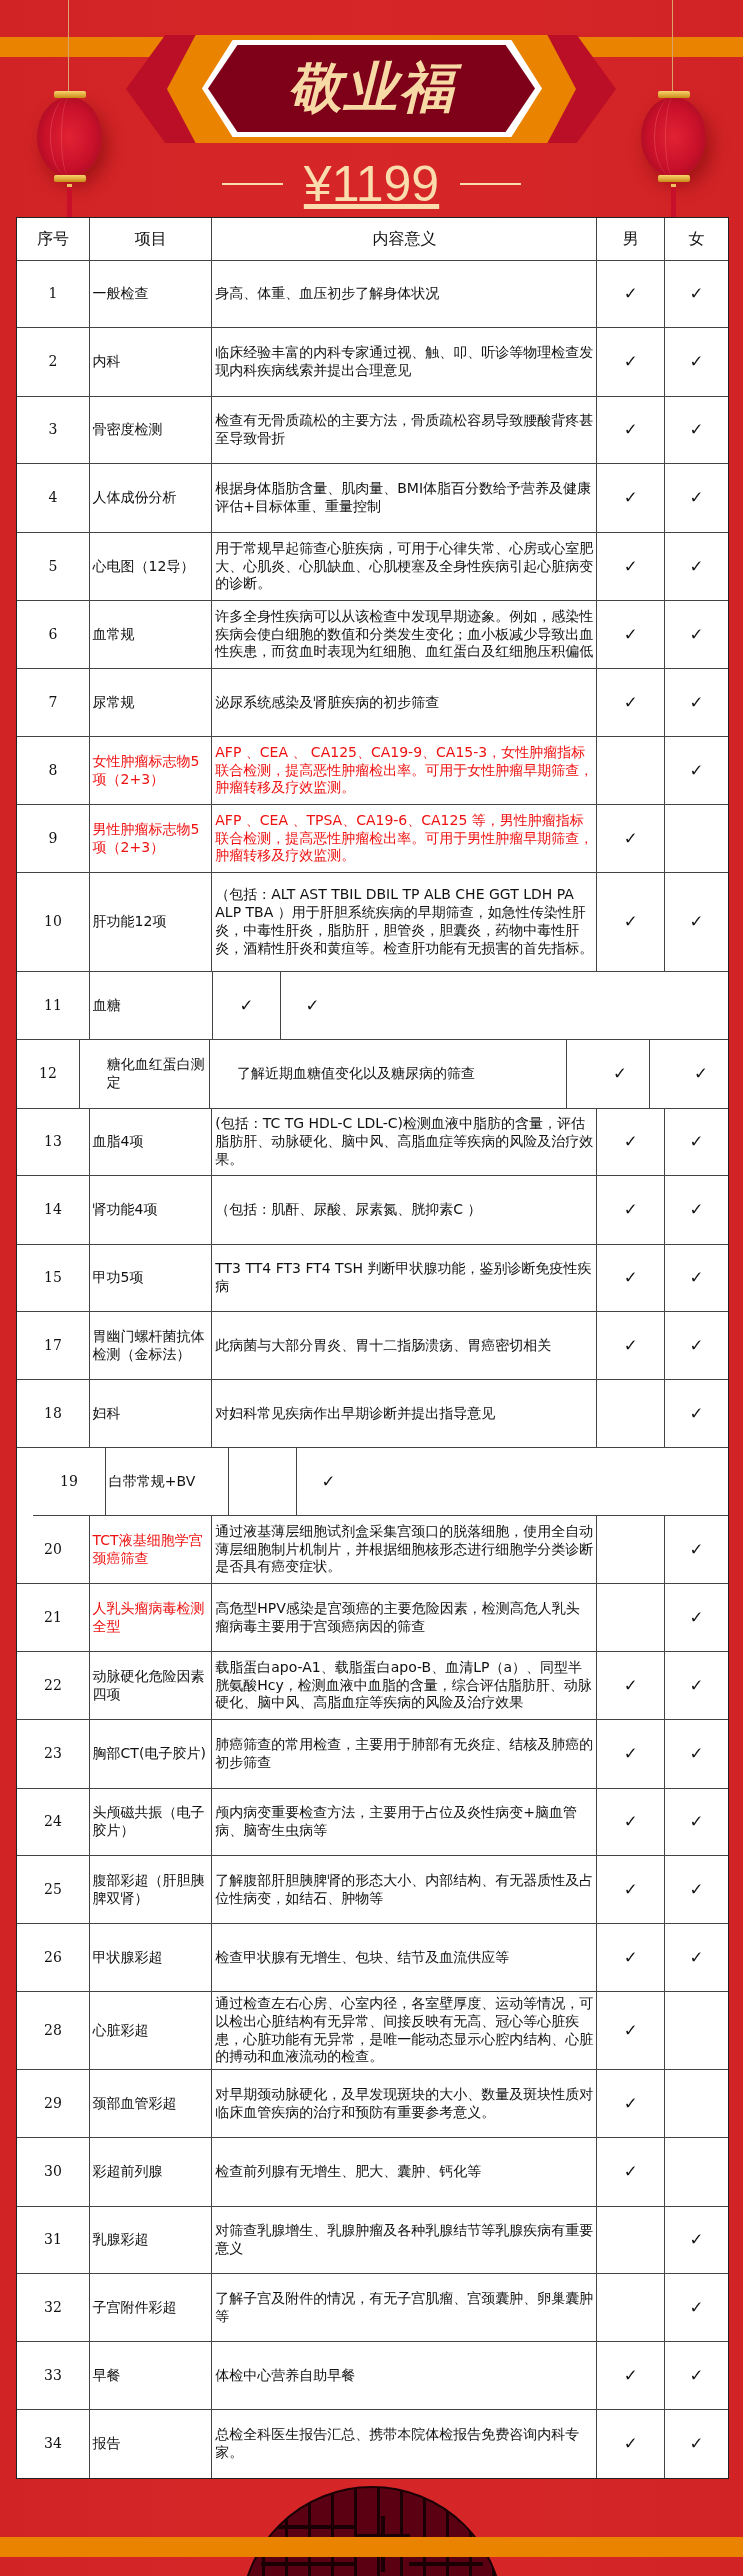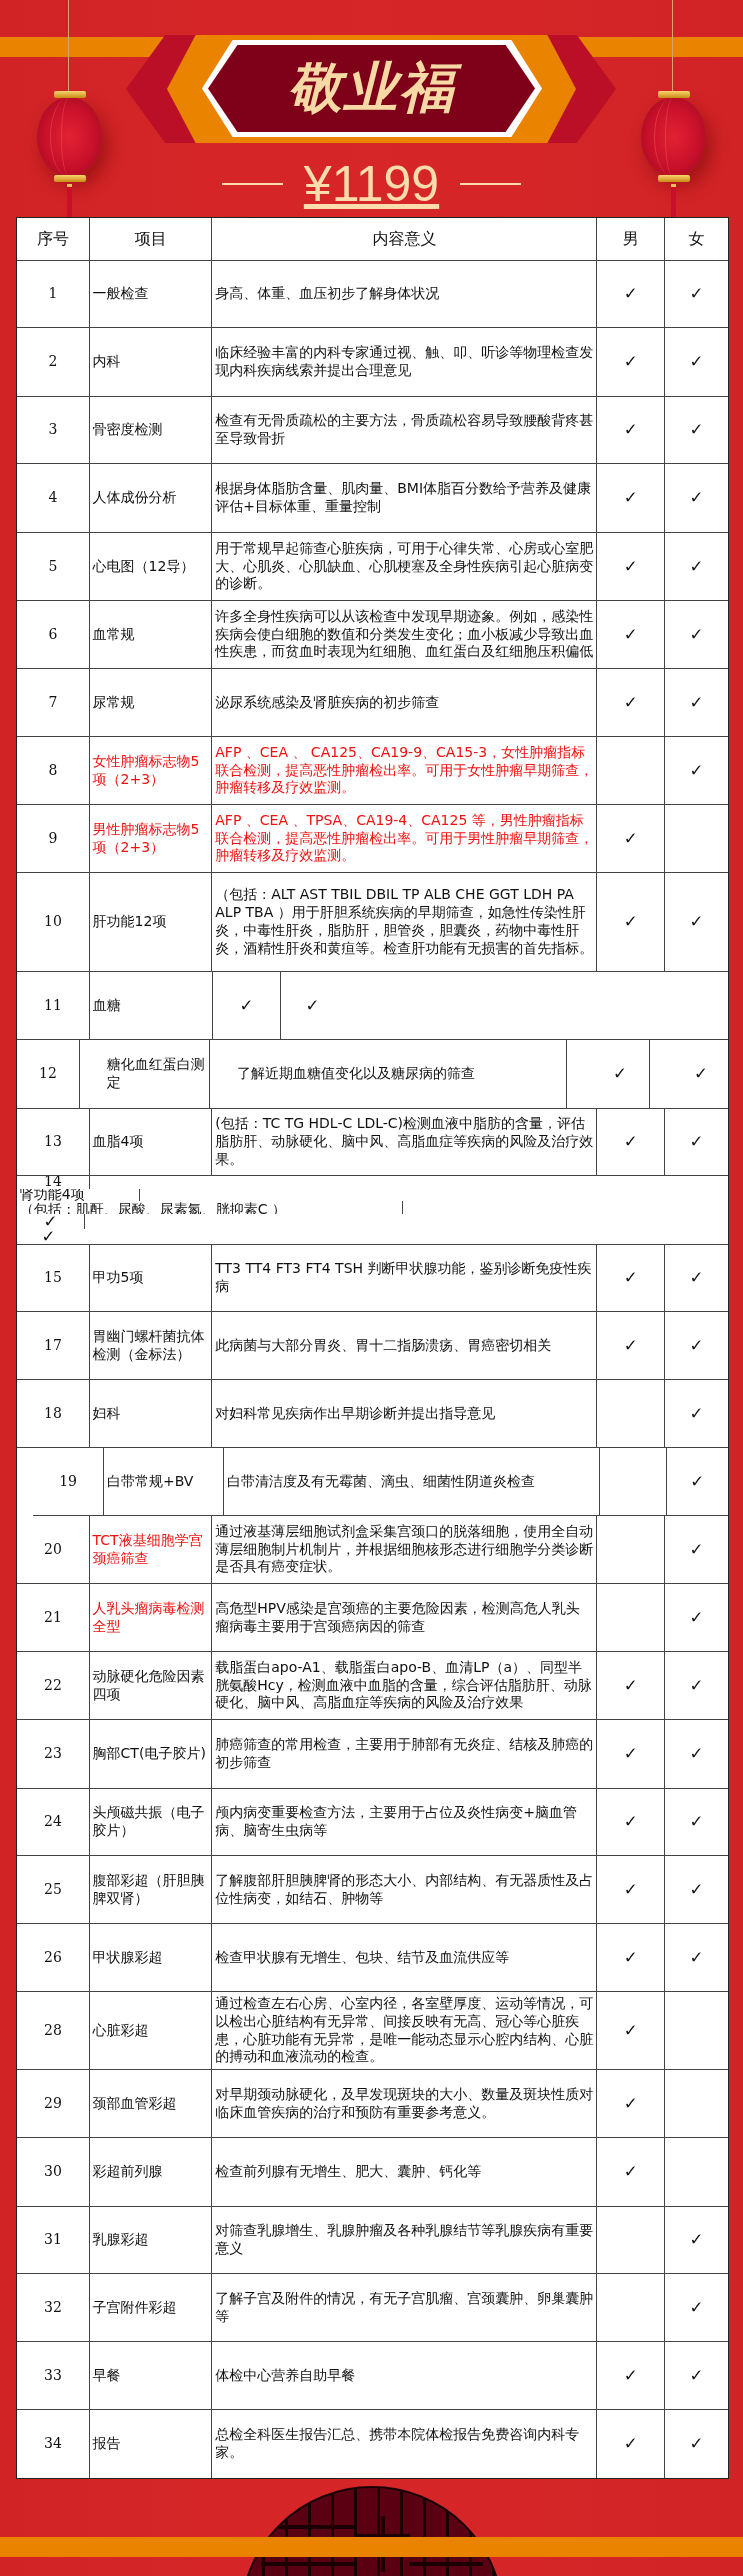--- a/index.html
+++ b/index.html
@@ -224,21 +224,21 @@
           </div>
           <div class="cell c-m"></div>
           <div class="cell c-f">
             <span class="check">✓</span>
           </div>
         </div>
         <div class="row" style="height: 68px;">
           <div class="cell c-no">9</div>
           <div class="cell c-item red">男性肿瘤标志物5项（2+3）</div>
           <div class="cell c-desc red">
-            <span class="desc-text">AFP 、CEA 、TPSA、CA19-4、CA125 等，男性肿瘤指标联合检测，提高恶性肿瘤检出率。可用于男性肿瘤早期筛查，肿瘤转移及疗效监测。</span>
+            <span class="desc-text">AFP 、CEA 、TPSA、CA19-6、CA125 等，男性肿瘤指标联合检测，提高恶性肿瘤检出率。可用于男性肿瘤早期筛查，肿瘤转移及疗效监测。</span>
           </div>
           <div class="cell c-m">
             <span class="check">✓</span>
           </div>
           <div class="cell c-f"></div>
         </div>
         <div class="row" style="height: 99px;">
           <div class="cell c-no">10</div>
           <div class="cell c-item">肝功能12项</div>
           <div class="cell c-desc">
@@ -280,21 +280,21 @@
           <div class="cell c-desc">
             <span class="desc-text">(包括：TC TG HDL-C LDL-C)检测血液中脂肪的含量，评估脂肪肝、动脉硬化、脑中风、高脂血症等疾病的风险及治疗效果。</span>
           </div>
           <div class="cell c-m">
             <span class="check">✓</span>
           </div>
           <div class="cell c-f">
             <span class="check">✓</span>
           </div>
         </div>
-        <div class="row" style="height: 69px; flex-direction: column;">
+        <div class="row" style="height: 69px;">
           <div class="cell c-no">14</div>
           <div class="cell c-item">肾功能4项</div>
           <div class="cell c-desc">
             <span class="desc-text">（包括：肌酐、尿酸、尿素氮、胱抑素C ）</span>
           </div>
           <div class="cell c-m">
             <span class="check">✓</span>
           </div>
           <div class="cell c-f">
             <span class="check">✓</span>
@@ -333,23 +333,20 @@
             <span class="desc-text">对妇科常见疾病作出早期诊断并提出指导意见</span>
           </div>
           <div class="cell c-m"></div>
           <div class="cell c-f">
             <span class="check">✓</span>
           </div>
         </div>
         <div class="row" style="height: 68px; margin-left: 16px;">
           <div class="cell c-no">19</div>
           <div class="cell c-item">白带常规+BV</div>
-          <div class="cell c-desc">
-            <span class="desc-text">白带清洁度及有无霉菌、滴虫、细菌性阴道炎检查</span>
-          </div>
           <div class="cell c-m"></div>
           <div class="cell c-f">
             <span class="check">✓</span>
           </div>
         </div>
         <div class="row" style="height: 68px;">
           <div class="cell c-no">20</div>
           <div class="cell c-item red">TCT液基细胞学宫颈癌筛查</div>
           <div class="cell c-desc">
             <span class="desc-text">通过液基薄层细胞试剂盒采集宫颈口的脱落细胞，使用全自动薄层细胞制片机制片，并根据细胞核形态进行细胞学分类诊断是否具有癌变症状。</span>

